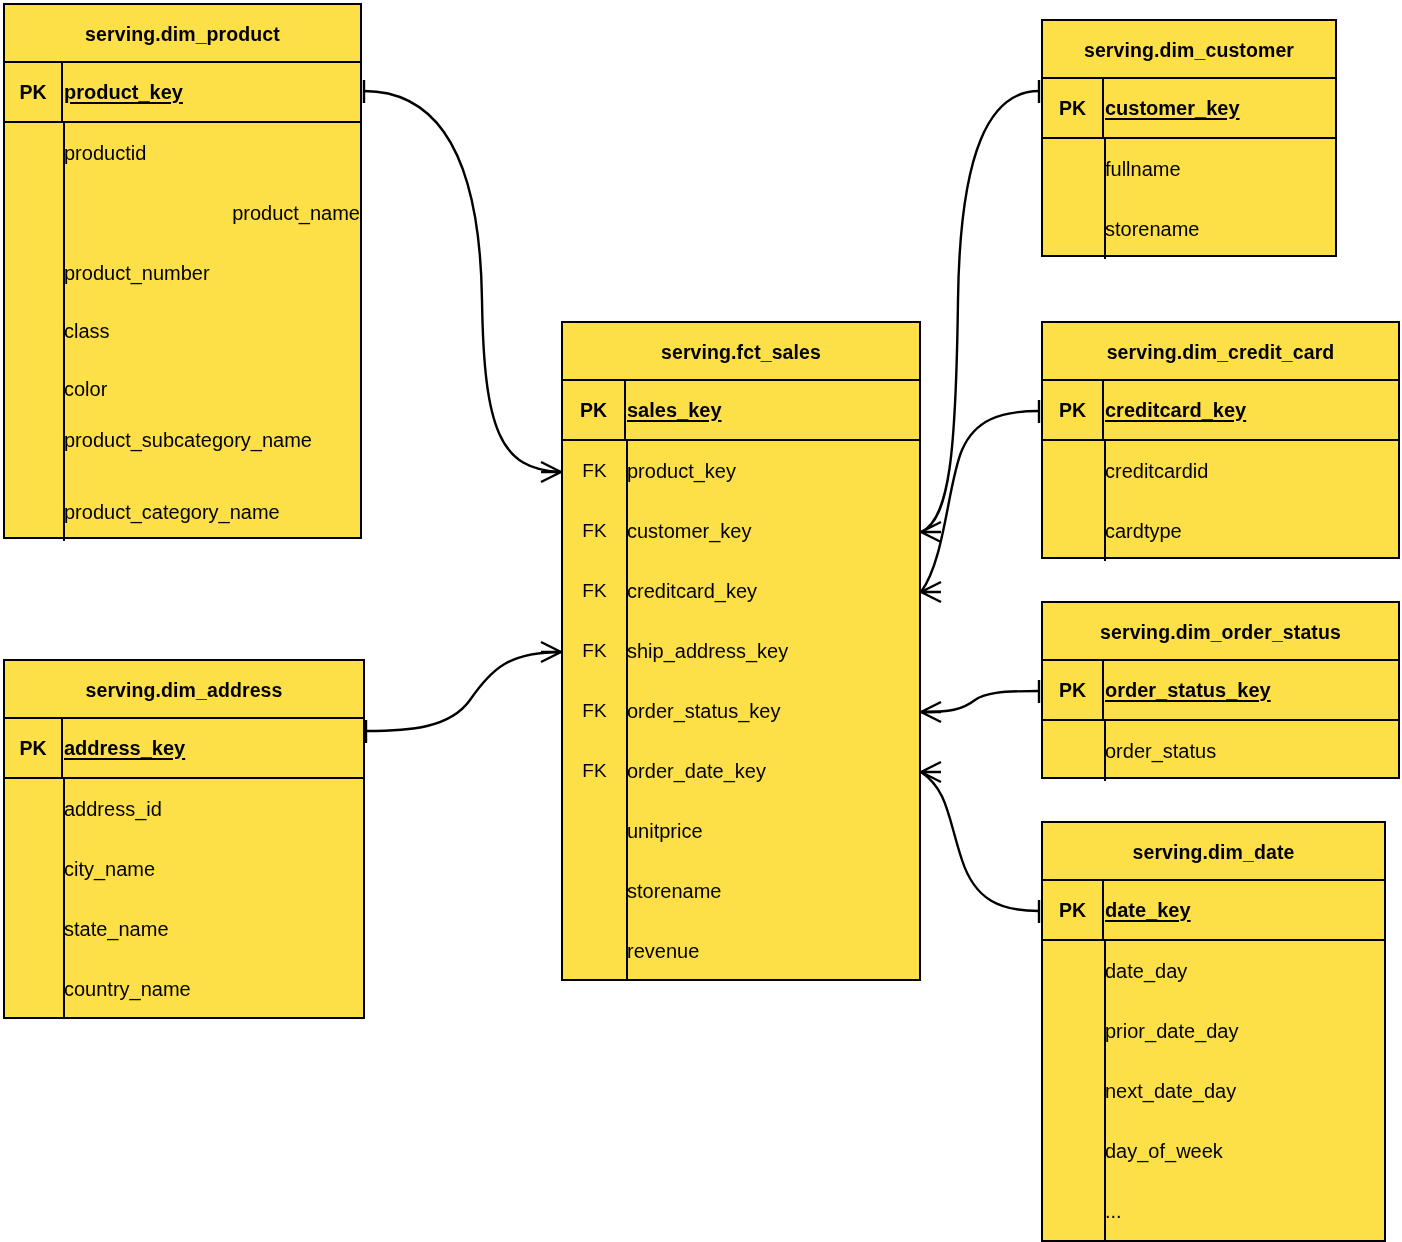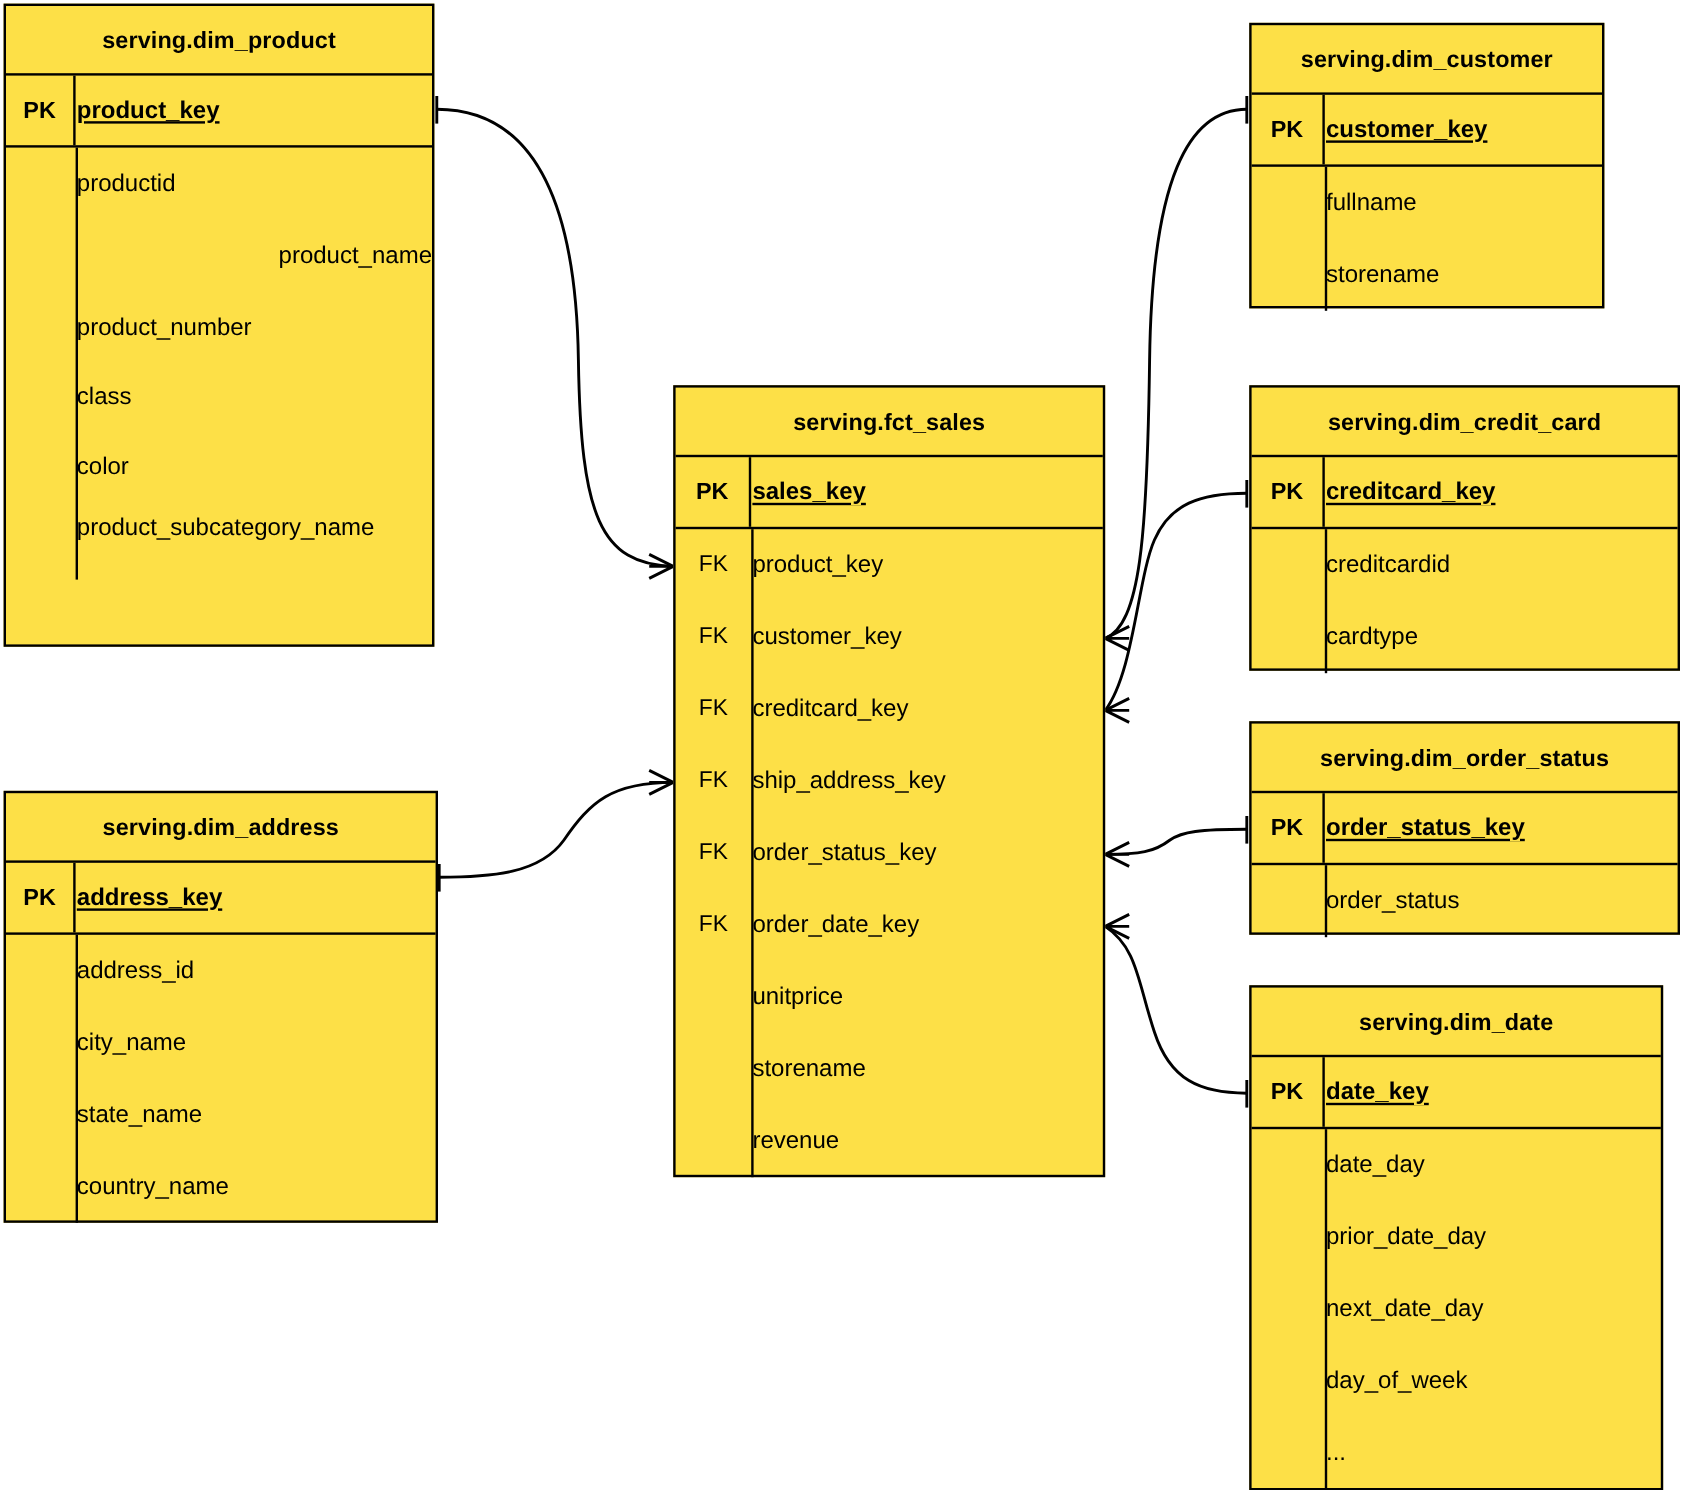--- a/index.html
+++ b/index.html
@@ -178,20 +178,24 @@
         <div class="attrcol">class</div>
       </div>
       <div class="ent-row" style="height:60px;">
         <div class="keycol" style="width:58px;border-right:none;"></div>
         <div class="attrcol">color</div>
       </div>
       <div class="ent-row" style="height:64px;align-items:flex-start;">
         <div class="keycol" style="width:58px;border-right:none;"></div>
         <div class="attrcol wrap" style="padding-top:10px;width:252px;flex:0 0 252px;">product_subcategory_name</div>
       </div>
+      <div class="ent-row" style="height:58px;">
+        <div class="keycol" style="width:58px;border-right:none;"></div>
+        <div class="attrcol">product_category_name</div>
+      </div>
     </div>
   </div>
 
   <div class="entity" style="left:3px; top:659px; width:362px; height:360px;">
     <div class="ent-title">serving.dim_address</div>
     <div class="ent-row pk-row">
       <div class="keycol bold" style="width:58px;">PK</div>
       <div class="attrcol pk-name">address_key</div>
     </div>
     <div class="ent-body body-wrap">

